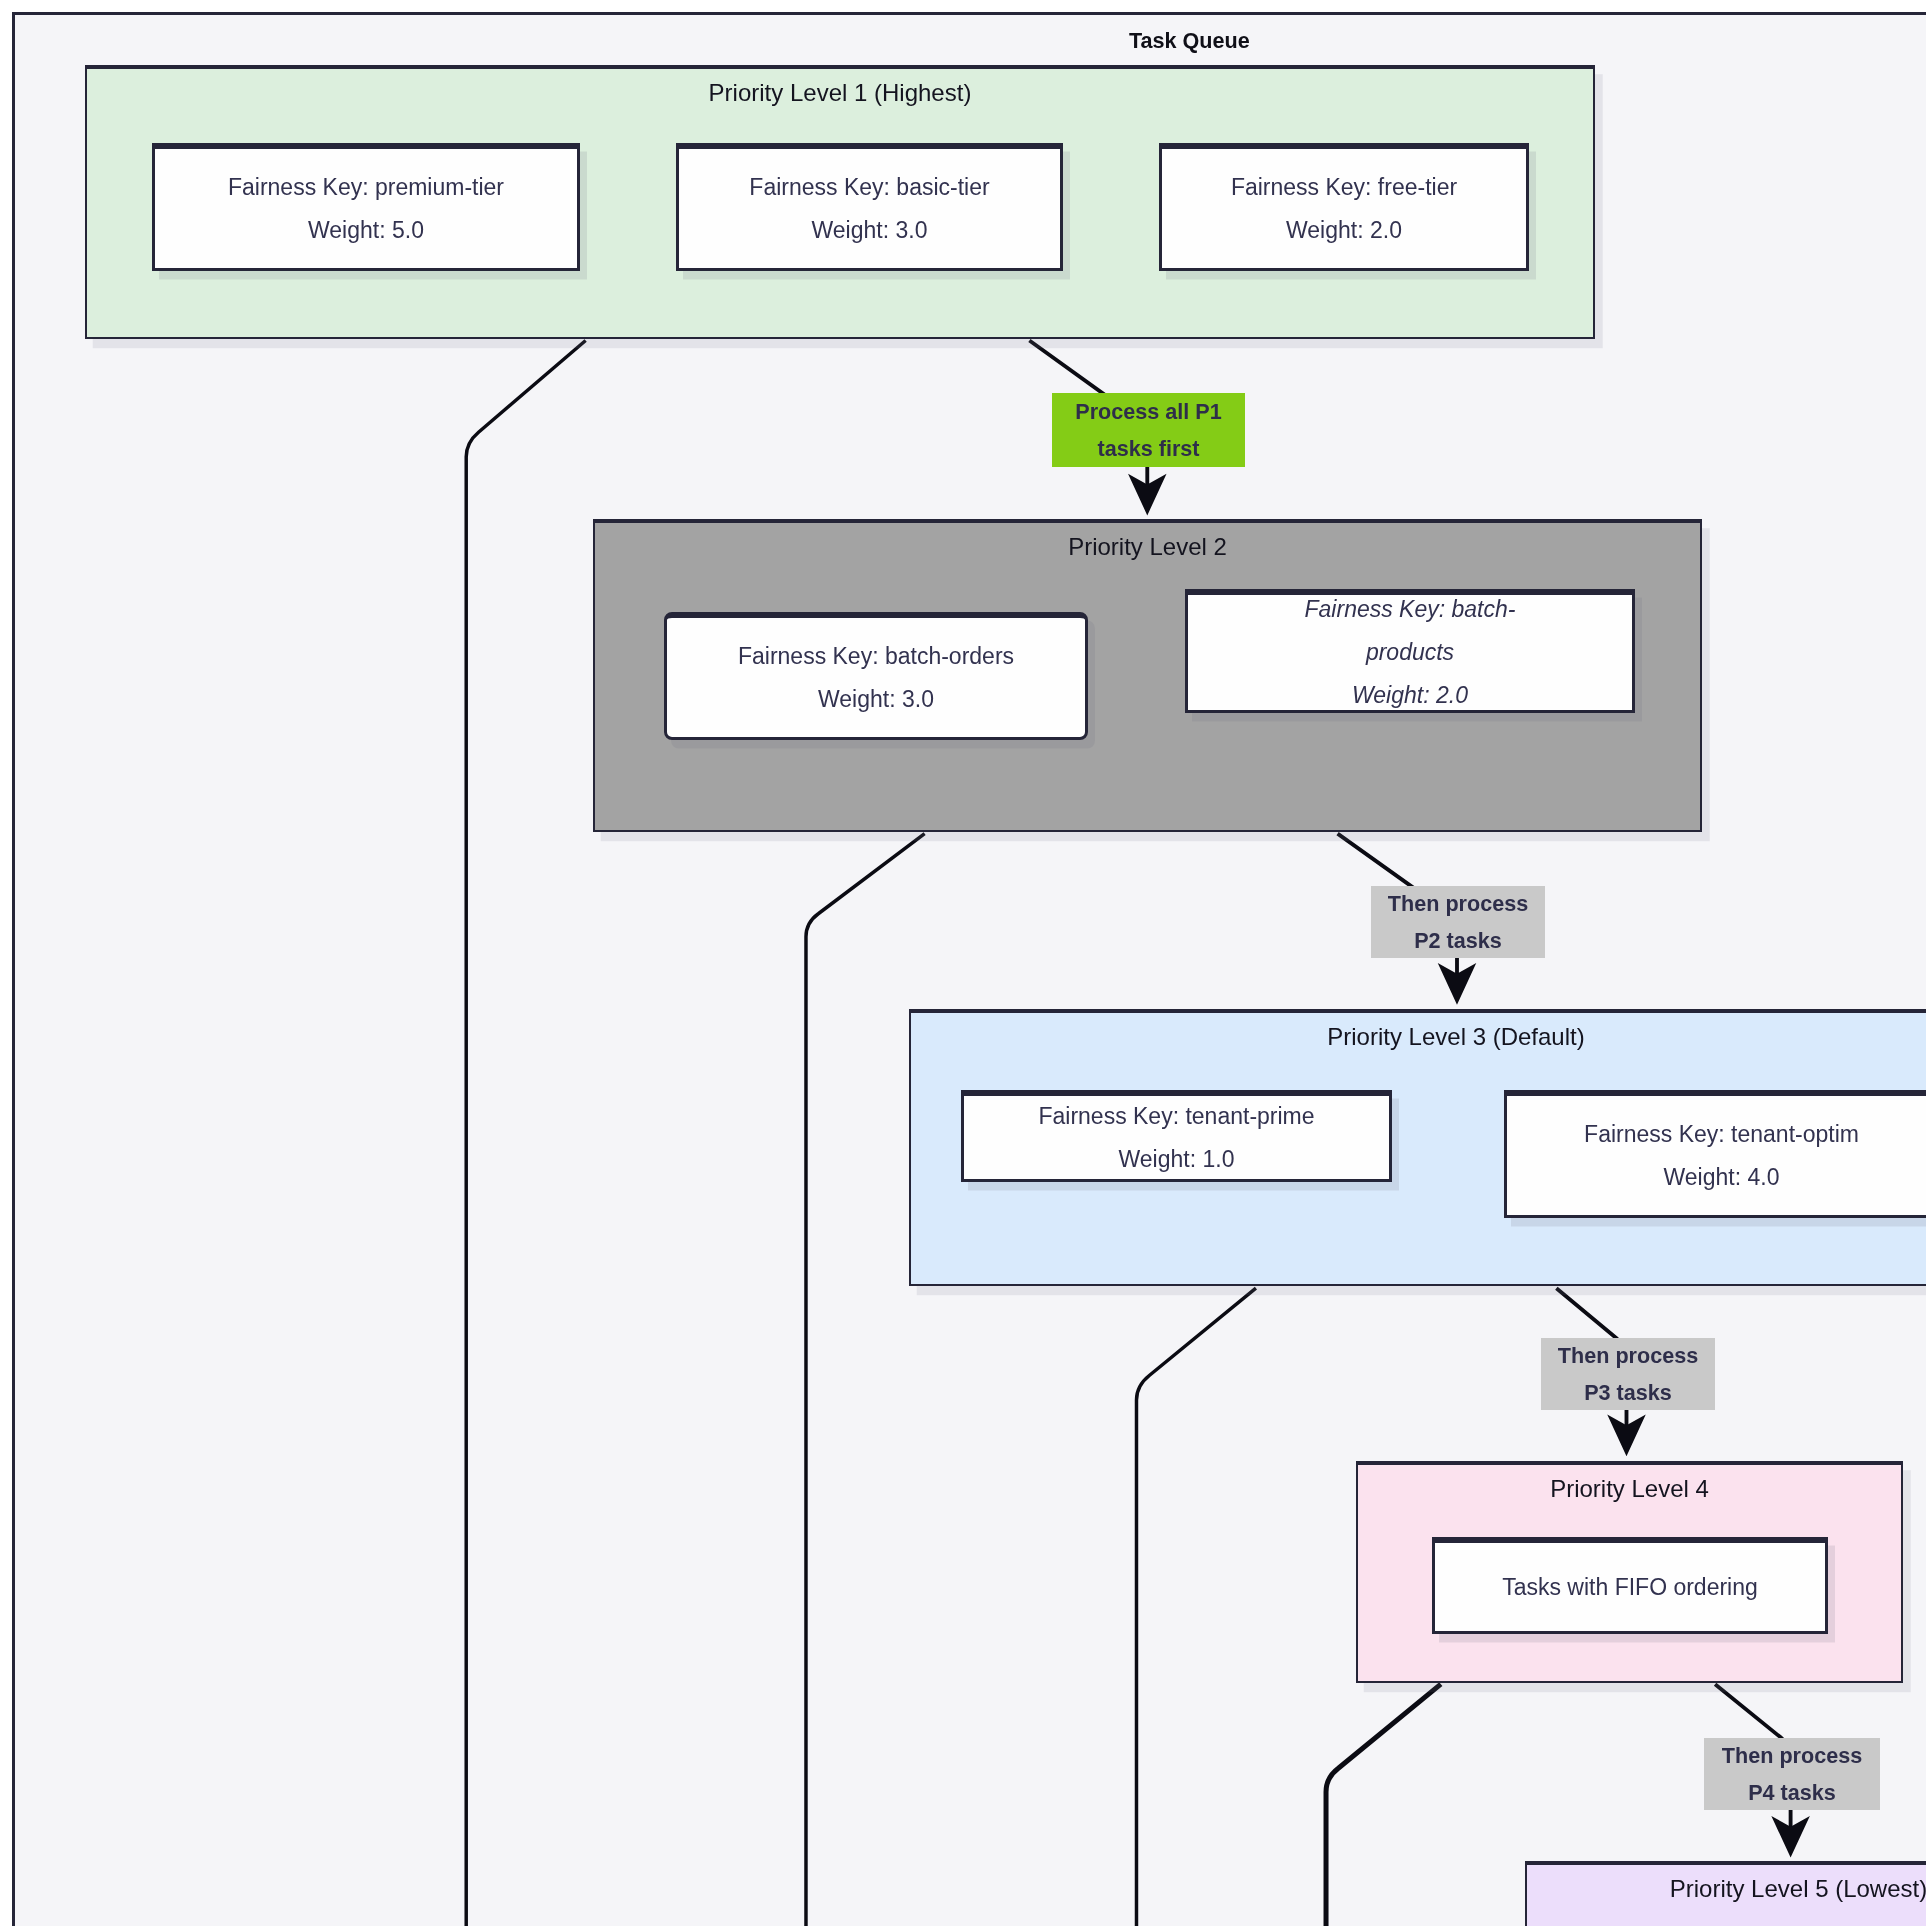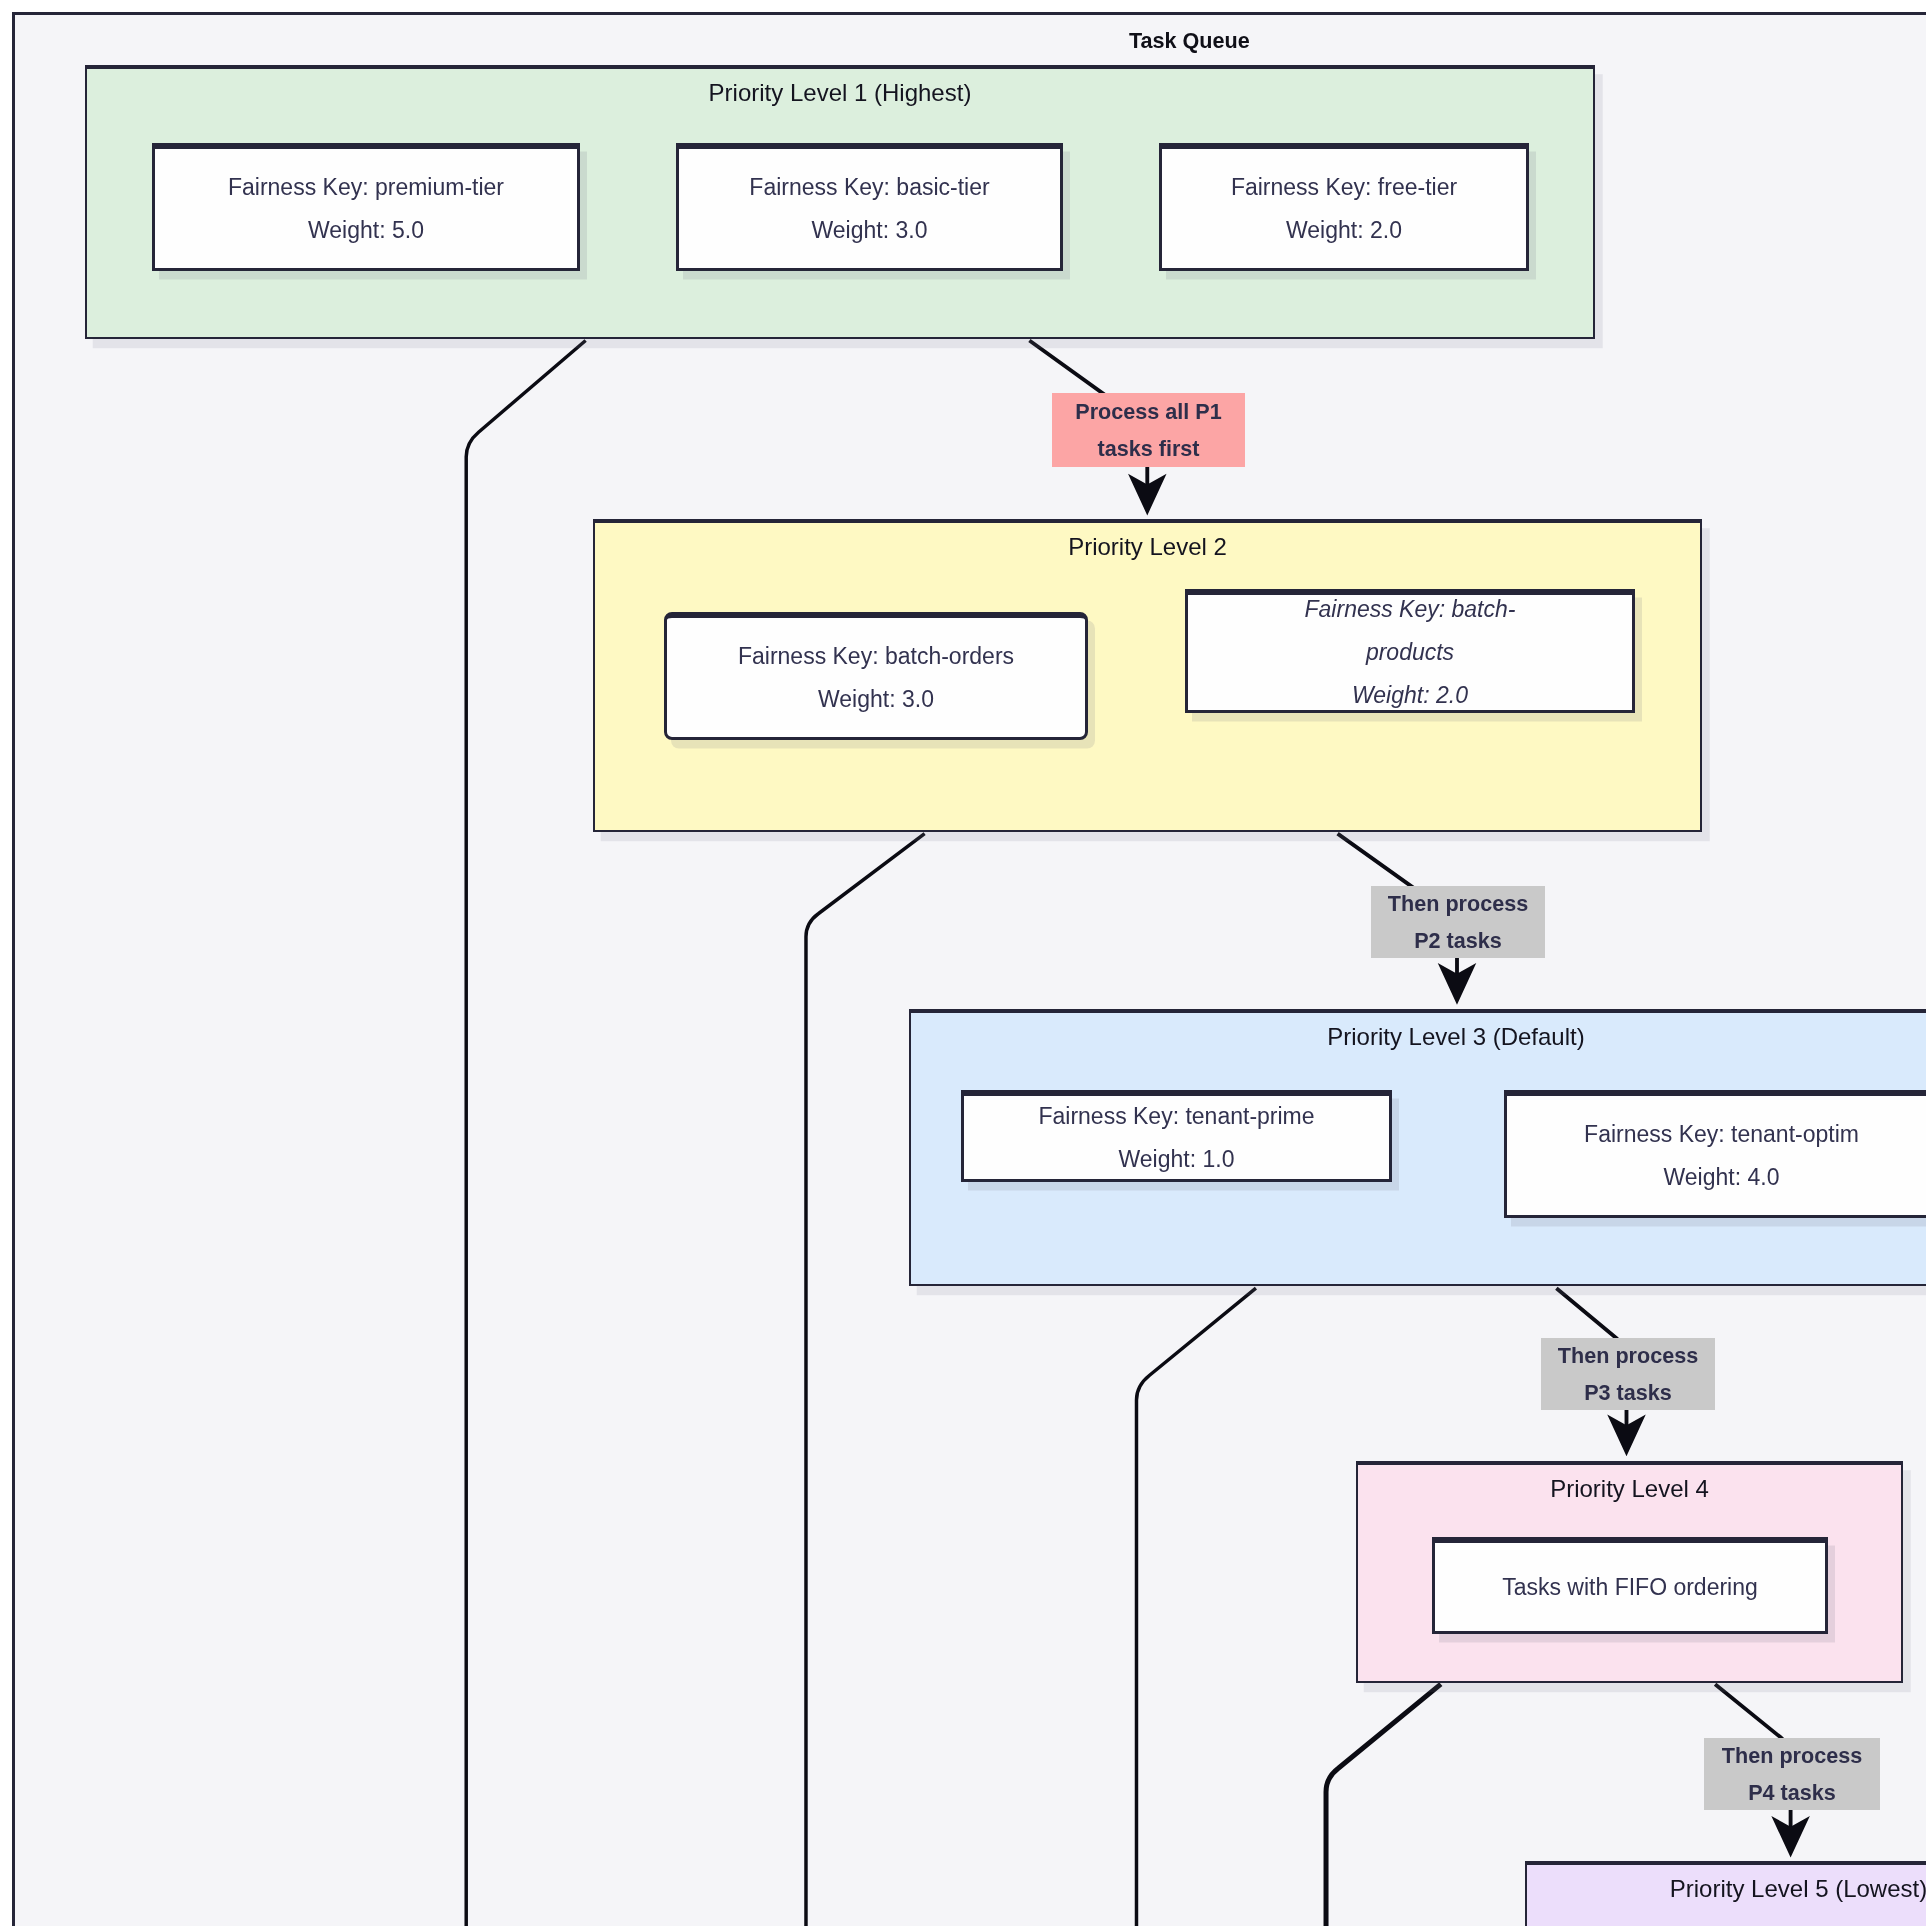--- a/index.html
+++ b/index.html
@@ -161,21 +161,21 @@
     <div class="item it-p1b">
       <div class="line1">Fairness Key: basic-tier</div>
       <div class="line2">Weight: 3.0</div>
     </div>
     <div class="item it-p1c">
       <div class="line1">Fairness Key: free-tier</div>
       <div class="line2">Weight: 2.0</div>
     </div>
   </section>
 
-  <section class="level lv-p2" style="background: #fef9c3;">
+  <section class="level lv-p2" style="background: #a3a3a3;">
     <div class="lv-title">Priority Level 2</div>
     <div class="item it-p2a">
       <div class="line1">Fairness Key: batch-orders</div>
       <div class="line2">Weight: 3.0</div>
     </div>
     <div class="item it-p2b">
       <div class="line1 narrow">Fairness Key: batch-products</div>
       <div class="line2">Weight: 2.0</div>
     </div>
   </section>
@@ -197,21 +197,21 @@
     <div class="item it-p4a">
       <div class="line1">Tasks with FIFO ordering</div>
     </div>
   </section>
 
   <section class="level lv-p5" style="background: rgb(236, 222, 251);">
     <div class="lv-title">Priority Level 5 (Lowest)</div>
 
   </section>
 
-  <div class="elabel el1" style="background: #fca5a5;">
+  <div class="elabel el1" style="background: #84cc16;">
     <div>Process all P1</div>
     <div>tasks first</div>
   </div>
   <div class="elabel el2" style="background: rgb(201, 201, 201);">
     <div>Then process</div>
     <div>P2 tasks</div>
   </div>
   <div class="elabel el3" style="background: rgb(201, 201, 201);">
     <div>Then process</div>
     <div>P3 tasks</div>

